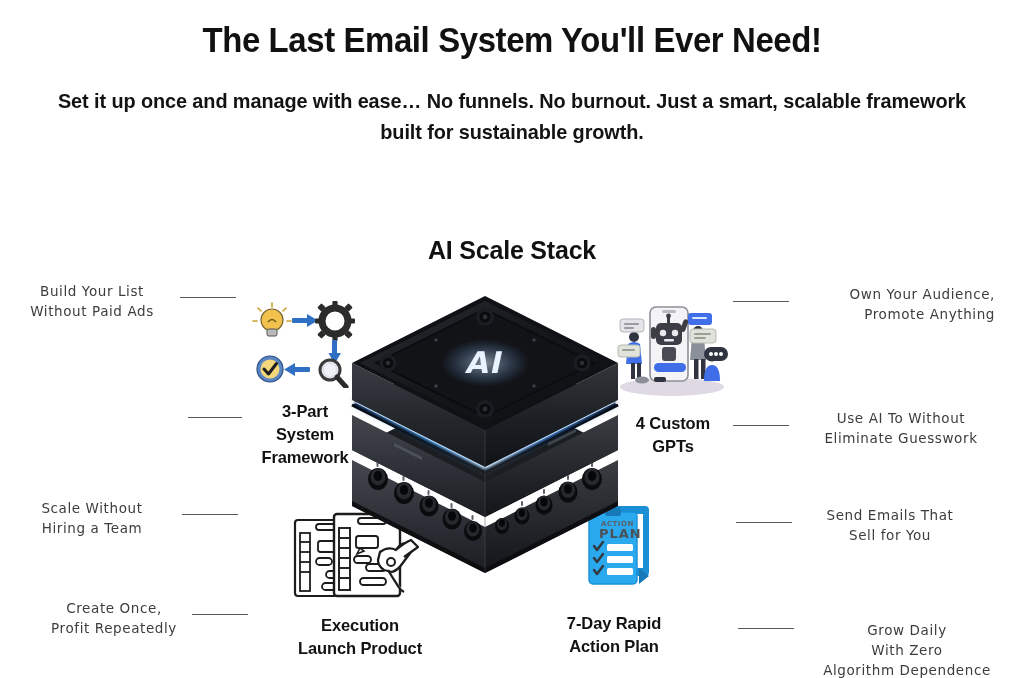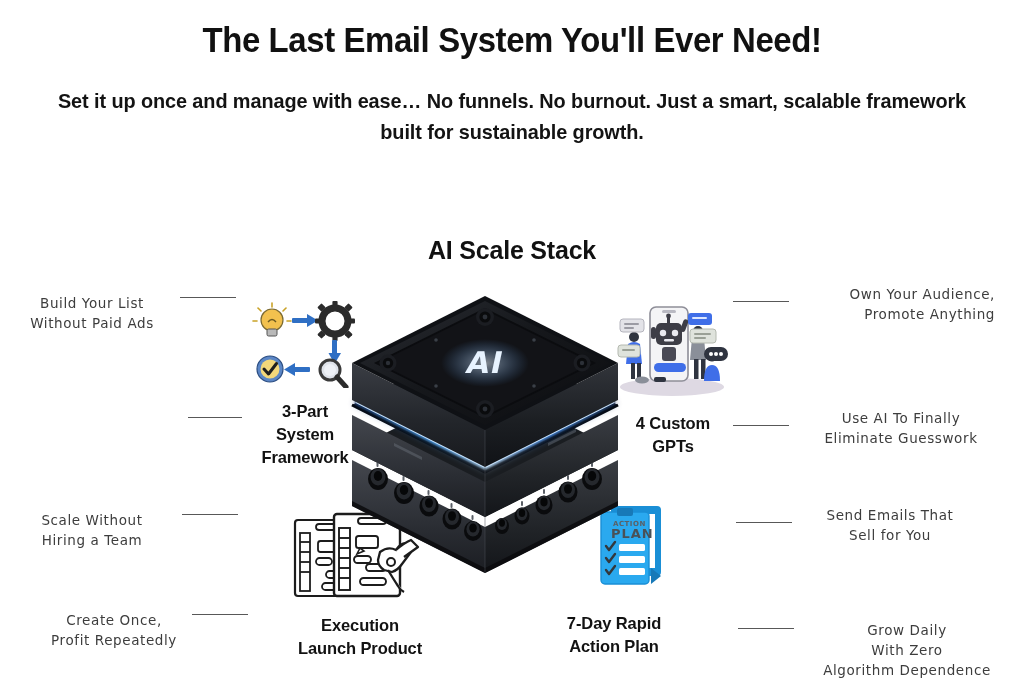--- a/index.html
+++ b/index.html
@@ -48,21 +48,21 @@
   
   .hand{
     position:absolute;
     font-family:"DejaVu Sans", sans-serif;
     font-size:13.5px;
     line-height:20px;
     color:#3d3d3d;
     letter-spacing:0.6px;
     white-space:pre-line;
   }
-  .hand.left{text-align:center;margin-top:12px;}
+  .hand.left{text-align:center;}
   .hand.right{text-align:center;}
 
   .connector{
     position:absolute;
     height:0;
     border-top:1.6px solid #585858;
   }
 
   
   .feature-cap{
@@ -107,21 +107,21 @@
 
   <div class="hand left" style="left:24px;top:598px;width:180px;">Create Once,
 Profit Repeatedly</div>
   <div class="connector" style="left:192px;top:614px;width:56px;"></div>
 
   <div class="connector" style="left:733px;top:301px;width:56px;"></div>
   <div class="hand right" style="left:793px;top:284px;width:202px;text-align:right;">Own Your Audience,
 Promote Anything</div>
 
   <div class="connector" style="left:733px;top:425px;width:56px;"></div>
-  <div class="hand right" style="left:793px;top:408px;width:216px;">Use AI To Finally
+  <div class="hand right" style="left:793px;top:408px;width:216px;">Use AI To Without
 Eliminate Guesswork</div>
 
   <div class="connector" style="left:736px;top:522px;width:56px;"></div>
   <div class="hand right" style="left:796px;top:505px;width:188px;">Send Emails That
 Sell for You</div>
 
   <div class="connector" style="left:738px;top:628px;width:56px;"></div>
   <div class="hand right" style="left:792px;top:620px;width:230px;">Grow Daily
 With Zero
 Algorithm Dependence</div>
@@ -295,21 +295,21 @@
         <path d="M88 44 q8 -6 16 -2 q6 -9 13 -6 q5 2 2 8 l-9 12 q-4 6 -10 8 l-8 -2 q-6 -4 -6 -10 z"></path>
         <path d="M104 42 q8 -7 15 -10 l7 7 q-7 5 -14 10"></path>
         <path d="M96 62 q6 10 10 16 q2 4 6 6"></path>
       </g>
       <circle cx="99" cy="54" r="4" fill="#fff" stroke="#1c1c1c" stroke-width="2"></circle>
     </svg>
   </div>
   <div class="feature-cap" style="left:280px;top:614px;width:160px;">Execution
 Launch Product</div>
 
-  <div class="icon-box" style="left:591px;top:500px;width:82px;height:98px;">
+  <div class="icon-box" style="left:579px;top:500px;width:82px;height:98px;">
     <svg width="82" height="98" viewBox="0 0 82 98">
 
       <path d="M20 6 h46 a4 4 0 0 1 4 4 v62 a4 4 0 0 1 -4 4 h-8 v-8 h6 v-54 h-44 z" fill="#1a8fd6"></path>
       <path d="M60 68 l10 8 l-10 8 z" fill="#1779b8"></path>
 
       <rect x="10" y="12" width="48" height="72" rx="4" fill="#2aa9ef"></rect>
       <rect x="10" y="12" width="48" height="72" rx="4" fill="none" stroke="#1a8fd6" stroke-width="1.4"></rect>
 
       <rect x="26" y="8" width="16" height="8" rx="2" fill="#1779b8"></rect>
 

